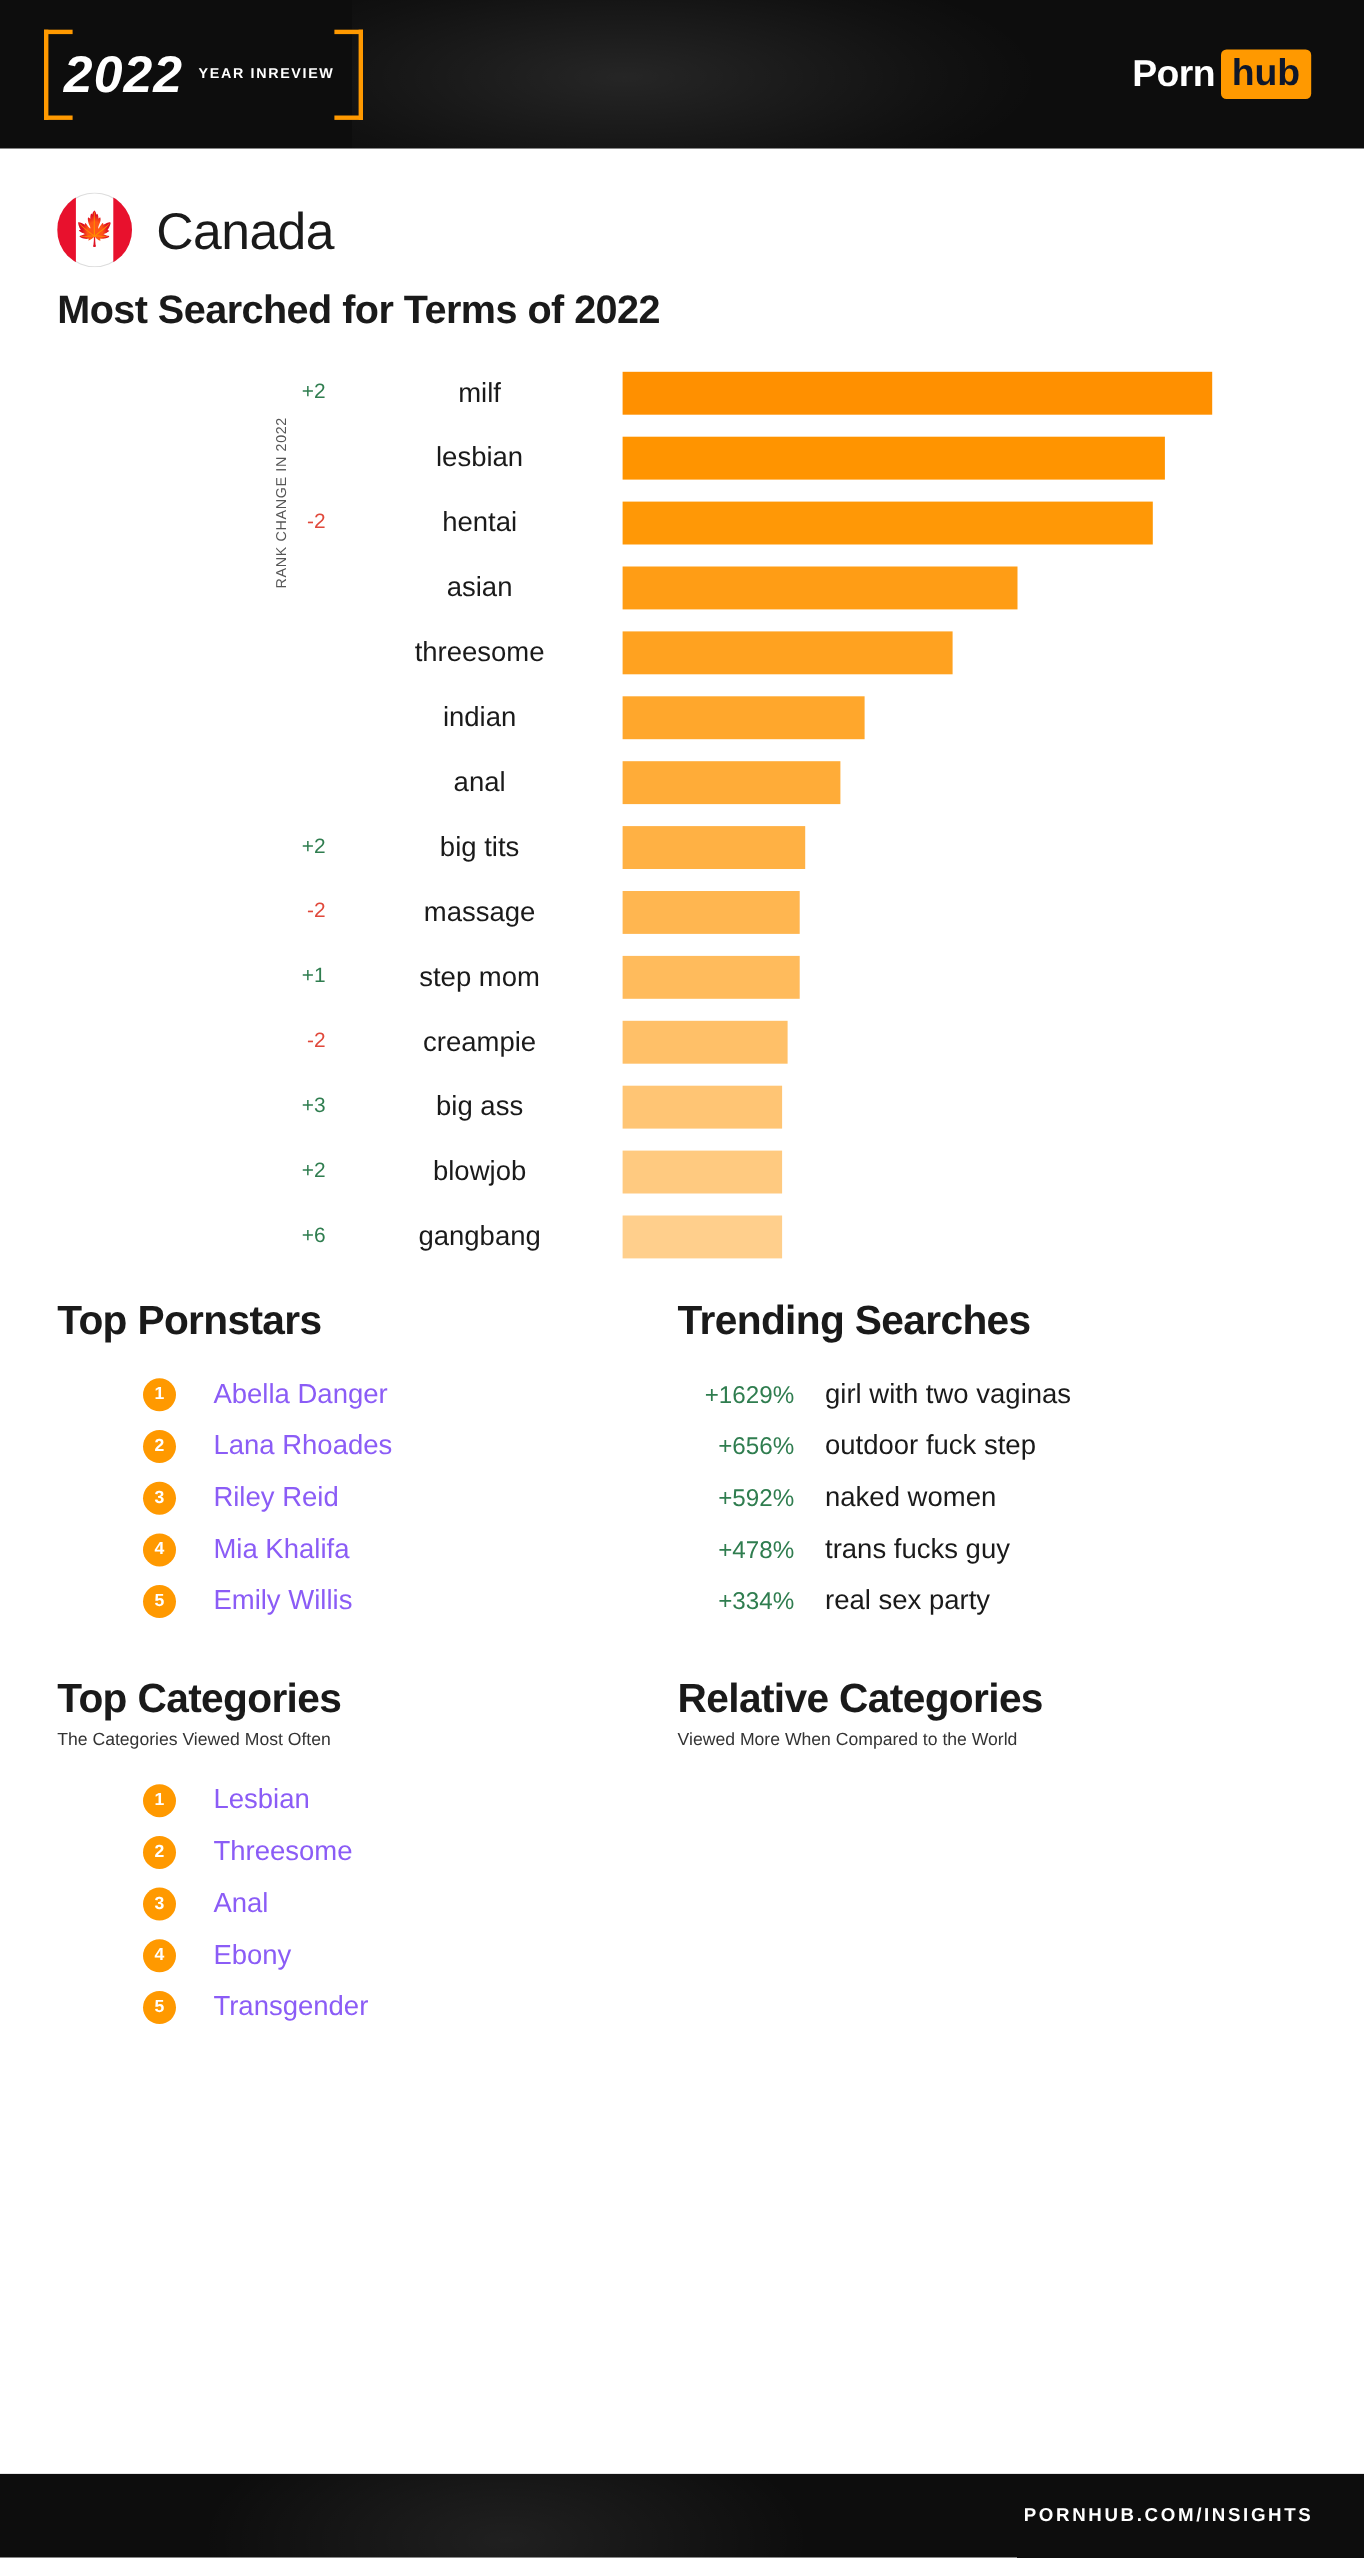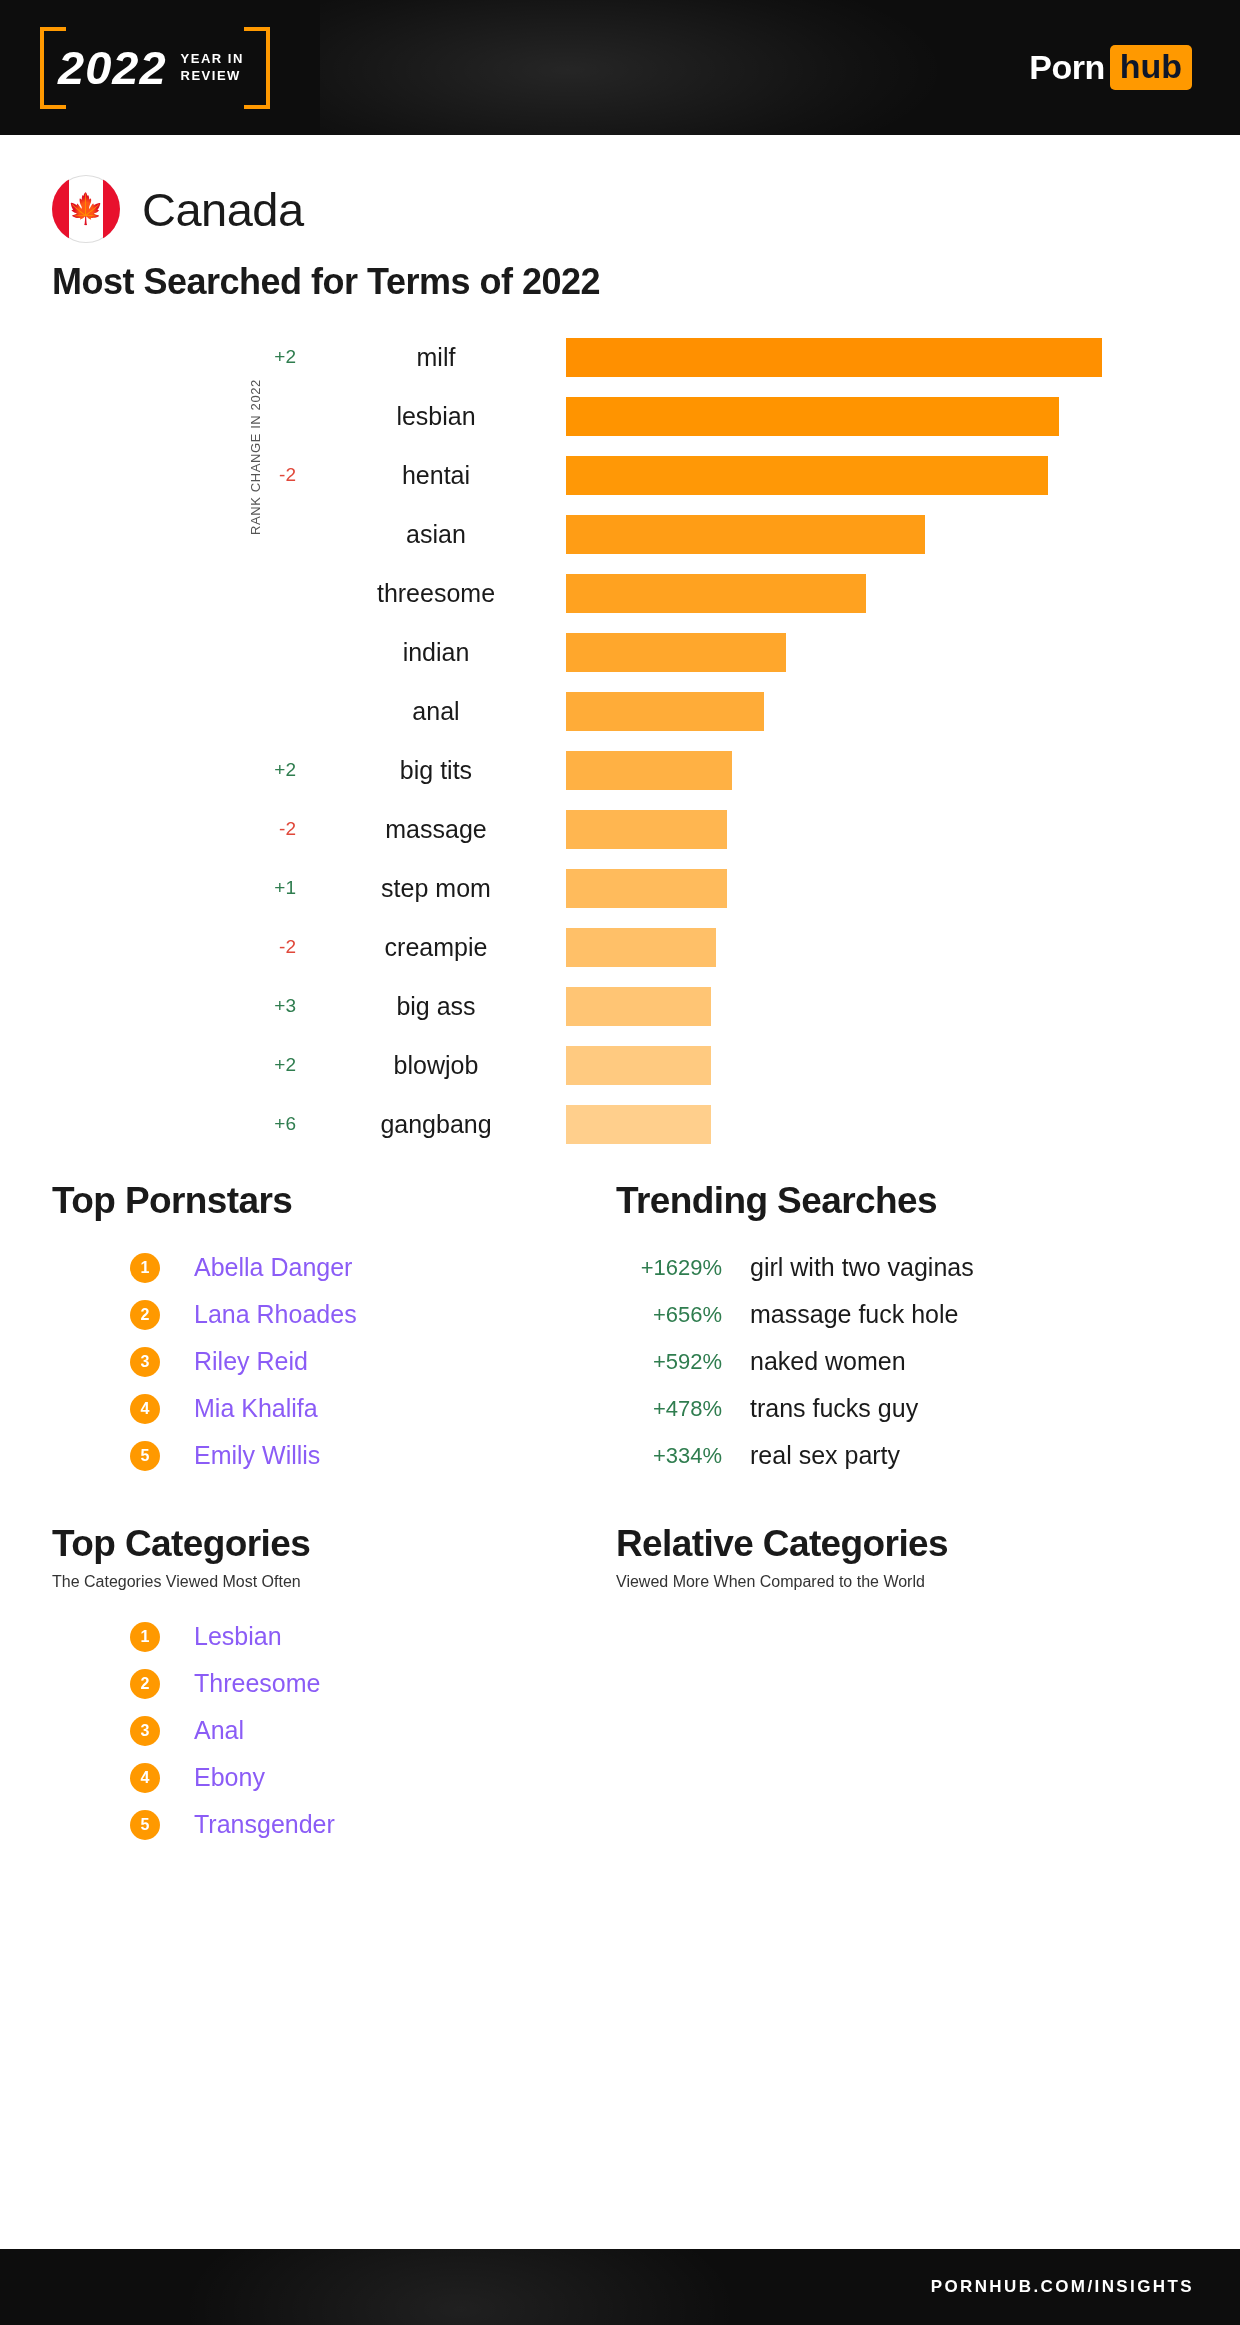--- a/index.html
+++ b/index.html
@@ -53,21 +53,20 @@
   .year-text {
     font-size: 47px;
     font-weight: bold;
     color: #fff;
     letter-spacing: 1px;
     font-style: italic;
     text-align: center;
   }
   .year-sub {
     display: flex;
-    flex-direction: column;
     justify-content: center;
     line-height: 1.25;
   }
   .year-sub span {
     font-size: 13px;
     font-weight: bold;
     color: #fff;
     letter-spacing: 1.5px;
     text-align: left;
   }
@@ -409,21 +408,21 @@
   </div>
   <div class="panel">
     <div class="section-title">Trending Searches</div>
     <div class="rank-list" id="trending-list">
         <div class="pct-item">
           <div class="pct">+1629%</div>
           <div class="pct-name">girl with two vaginas</div>
         </div>
         <div class="pct-item">
           <div class="pct">+656%</div>
-          <div class="pct-name">massage fuck hole</div>
+          <div class="pct-name">outdoor fuck step</div>
         </div>
         <div class="pct-item">
           <div class="pct">+592%</div>
           <div class="pct-name">naked women</div>
         </div>
         <div class="pct-item">
           <div class="pct">+478%</div>
           <div class="pct-name">trans fucks guy</div>
         </div>
         <div class="pct-item">

